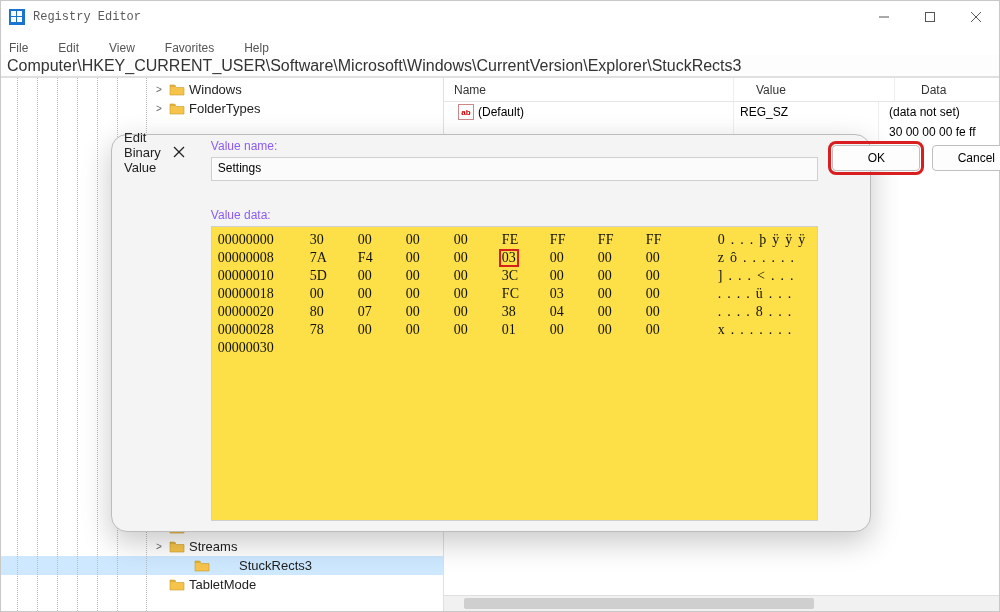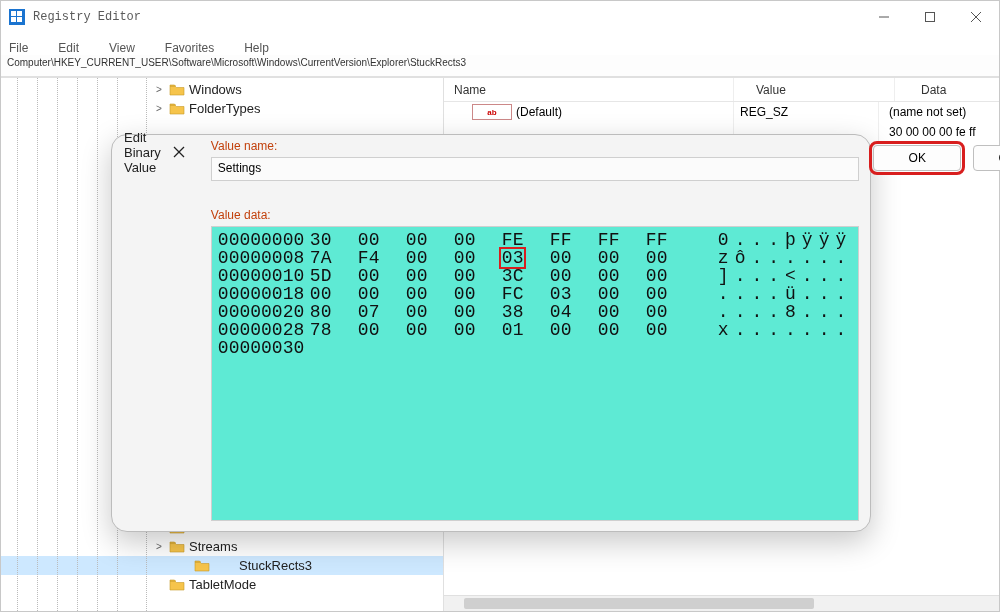--- a/index.html
+++ b/index.html
@@ -57,21 +57,21 @@
     gap: 30px;
     color: #555;
     font-size: 12px;
   }
   .menubar .menu-item { cursor: default; }
   .addressbar {
     height: 22px;
     padding: 2px 6px;
     background: #fdfdfd;
     border-bottom: 1px solid #e0e0e0;
-    font-size: 10px;
+    font-size: 16px;
     color: #333;
   }
   .content {
     flex: 1;
     display: flex;
     border-top: 1px solid #e0e0e0;
     overflow: hidden;
   }
   .tree {
     width: 443px;
@@ -134,21 +134,21 @@
   .col-name { width: 290px; padding-left: 10px; border-right: 1px solid #eee; height:100%; display:flex; align-items:center;}
   .col-type { width: 145px; padding-left: 6px; border-right: 1px solid #eee; height:100%; display:flex; align-items:center;}
   .col-data { flex: 1; padding-left: 10px; height:100%; display:flex; align-items:center;}
   .list-row {
     display: flex;
     height: 20px;
     align-items: center;
     font-size: 12px;
   }
   .val-icon {
-    width: 40px; height: 16px; margin-left: 18px; margin-right: 4px;
+    width: 16px; height: 16px; margin-left: 4px; margin-right: 4px;
     border: 1px solid #c88; background: #fff;
     display: inline-flex; align-items:center; justify-content:center;
     font-size: 8px; color: #c00; font-weight: bold;
   }
   .list-scrollbar {
     margin-top: auto;
     height: 16px;
     background: #f1f1f1;
     border-top: 1px solid #e0e0e0;
     position: relative;
@@ -187,36 +187,36 @@
     width: 24px; height: 24px;
     display: flex; align-items:center; justify-content:center;
     color: #333;
   }
   .dialog-body {
     flex: 1;
     padding: 4px 14px 10px 14px;
     display: flex;
     flex-direction: column;
   }
-  .field-label { color: #c2410c; font-size: 12px; margin-bottom: 4px; }
+  .field-label { color: #8b5cf6; font-size: 12px; margin-bottom: 4px; }
   .value-name-box {
     border: 1px solid #cfcfcf;
     background: #fbfbfb;
     height: 24px;
     padding: 3px 6px;
     margin-bottom: 27px;
     font-size: 12px;
   }
   .hex-grid {
     border: 1px solid #cfcfcf;
-    background: #5eead4;
+    background: #fde047;
     flex: 1;
     padding: 4px 6px;
-    font-family: Liberation Mono, monospace;
-    font-size: 18px;
+    font-family: Liberation Serif, serif;
+    font-size: 14px;
     color: #111;
     overflow: hidden;
   }
   .hex-row {
     display: flex;
     height: 18px;
     align-items: center;
     white-space: pre;
   }
   .hex-offset { width: 92px; }
@@ -381,21 +381,21 @@
         <div class="col-type">Value</div>
         <div class="col-data">Data</div>
       </div>
       <div id="list-rows">
           <div class="list-row">
             <div class="col-name">
               <span class="val-icon">ab</span>
               <span>(Default)</span>
             </div>
             <div class="col-type">REG_SZ</div>
-            <div class="col-data">(name not set)</div>
+            <div class="col-data">(data not set)</div>
           </div>
           <div class="list-row">
             <div class="col-name">
               <span></span>
             </div>
             <div class="col-type"></div>
             <div class="col-data">30 00 00 00 fe ff</div>
           </div>
         </div>
       <div class="list-scrollbar">

